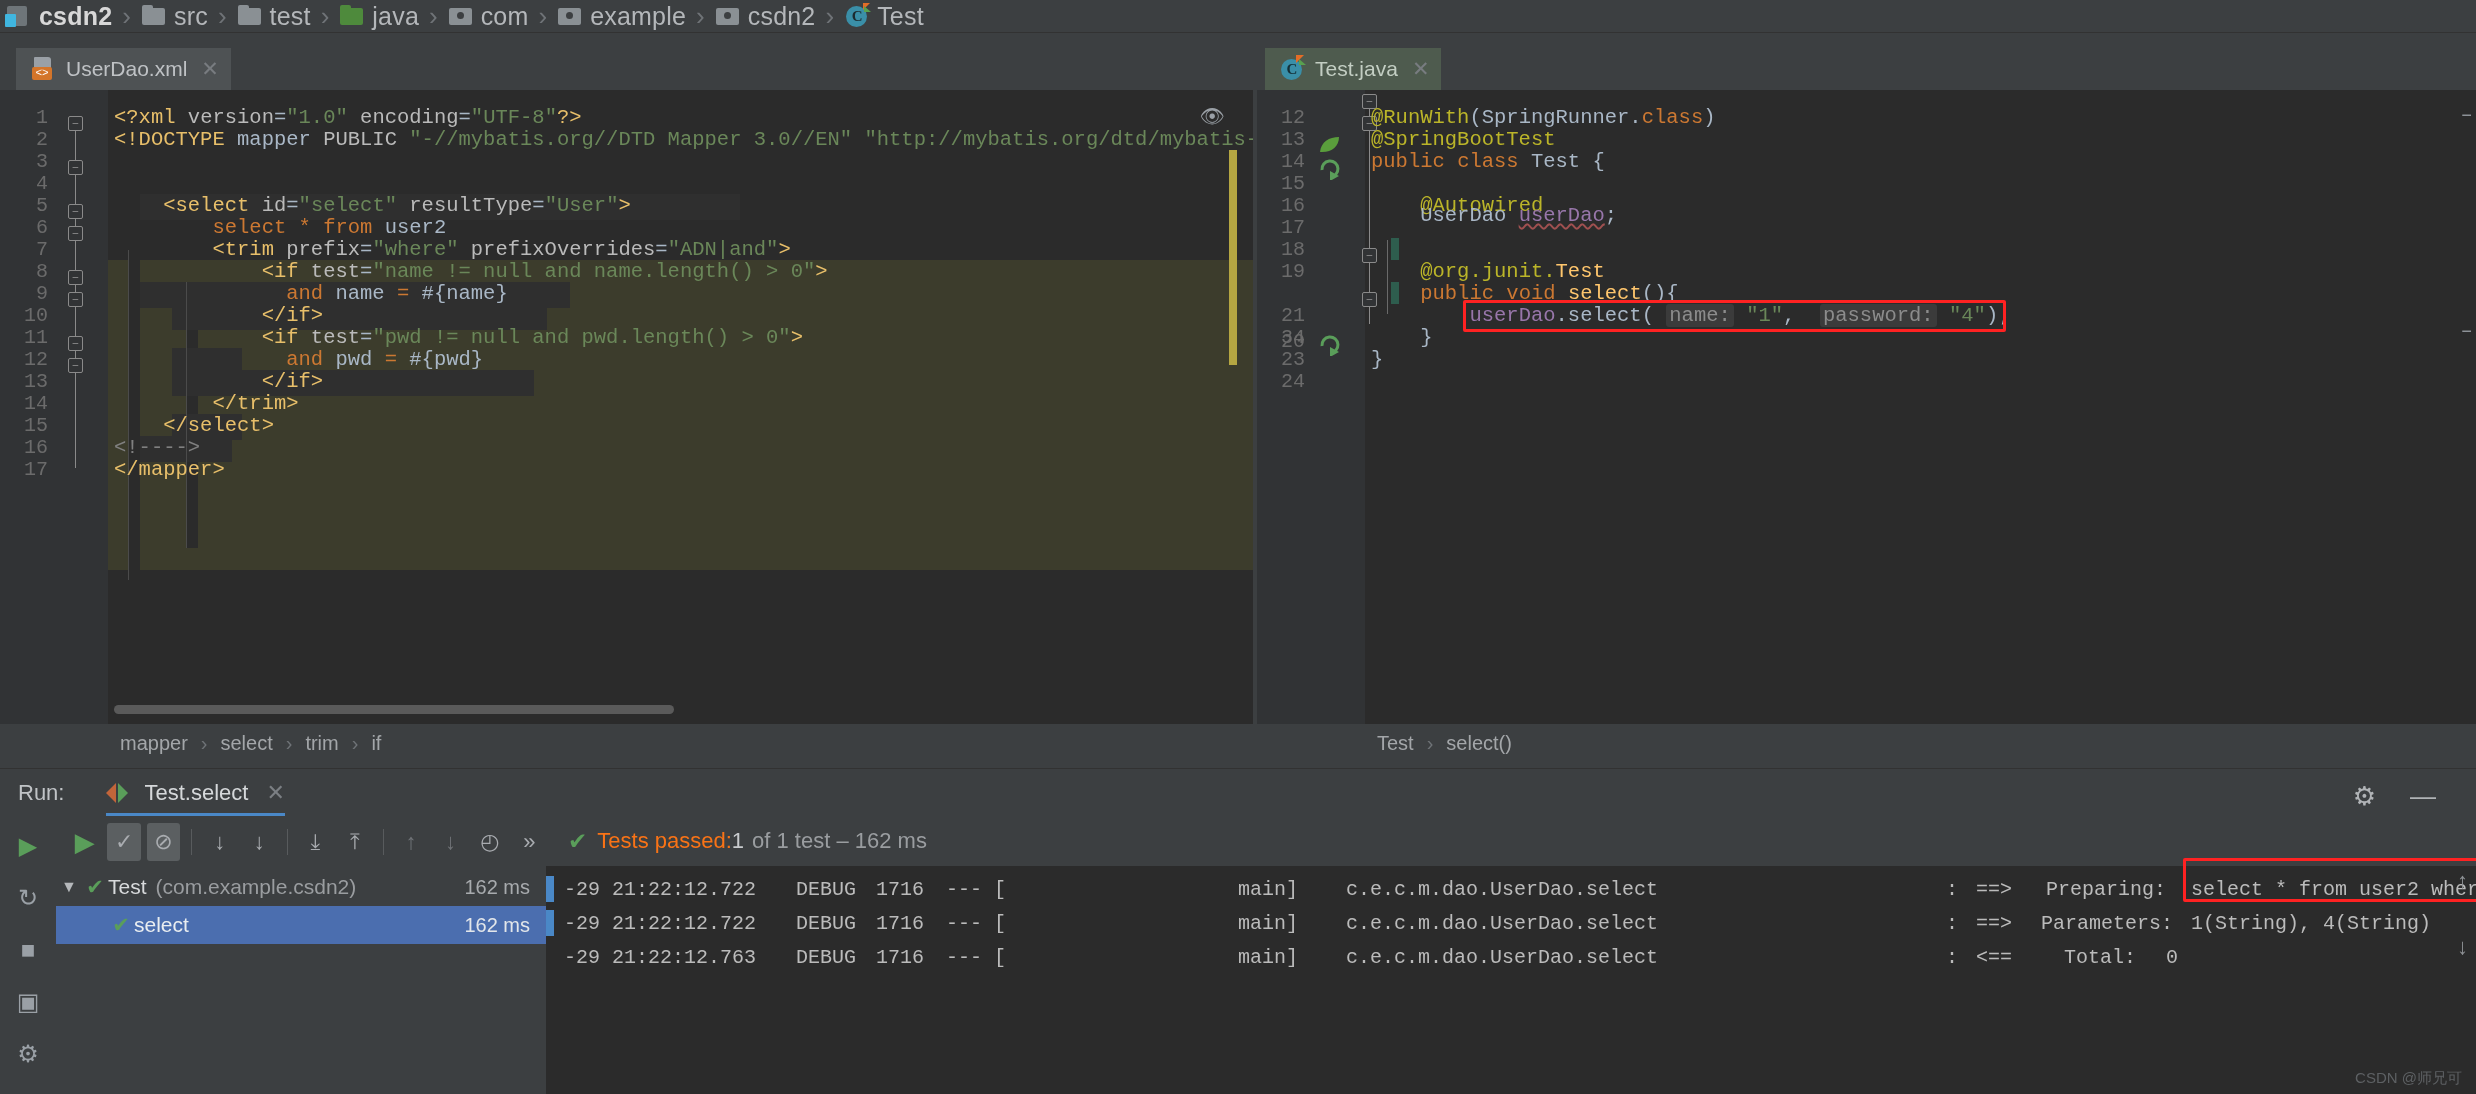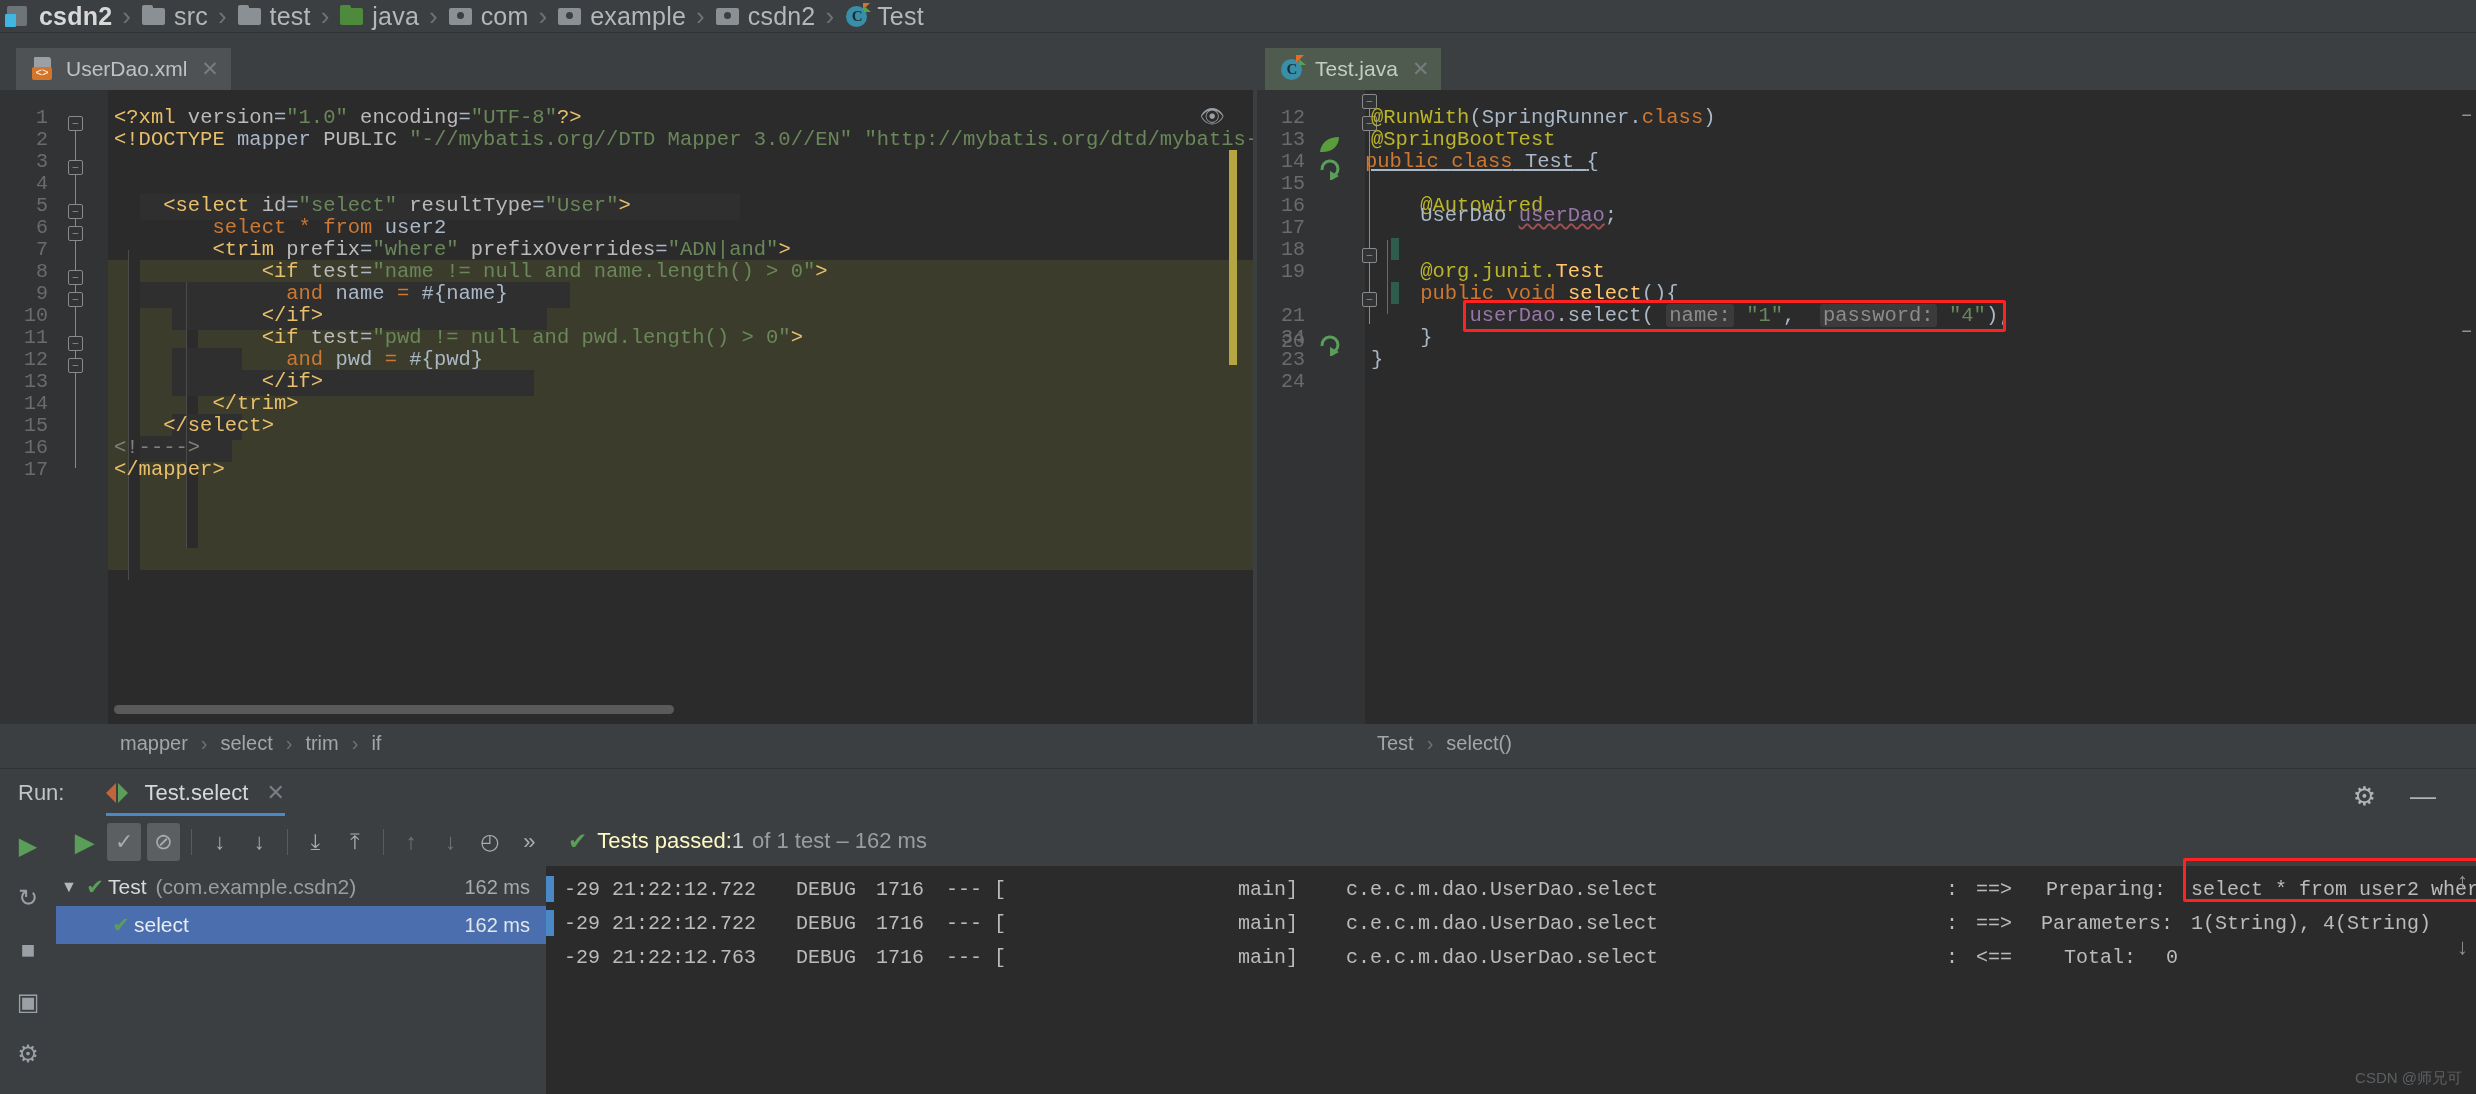--- a/index.html
+++ b/index.html
@@ -190,21 +190,21 @@
   .trow .ttime { margin-left:auto; margin-right:16px; color:#a8abae; font-size:20px; }
   .trow.sel .ttime { color:#e2e6ea; }
   .trow.sel .tlabel { color:#e9edf0; }
 
   .consolearea { position:absolute; left:546px; top:816px; width:1930px; height:278px; background:#2b2b2b; }
   .statusbanner {
     position:absolute; left:546px; top:816px; width:1930px; height:50px; background:#3c3f41;
     display:flex; align-items:center; padding-left:22px;
   }
   .statusbanner .tick { color:#5a9e5a; font-size:23px; margin-right:10px; }
-  .statusbanner .s1 { font-size:22px; color:#fef9c3; }
+  .statusbanner .s1 { font-size:22px; color:#f97316; }
   .statusbanner .s2 { font-size:22px; color:#c8cbce; margin-left:8px; }
   .statusbanner .s3 { font-size:22px; color:#9a9da0; margin-left:8px; }
 
   .consolelines { position:absolute; left:546px; top:866px; width:1930px; height:228px;
     background:#2b2b2b; font-family:"Liberation Mono", monospace; }
   .logline { position:absolute; white-space:pre; font-size:20px; color:#bbbbbb;
      font-family:"Liberation Mono", monospace; }
   .cmark { position:absolute; left:0; width:8px; background:#4a88c7; }
 
   .redbox { position:absolute; border:3px solid #ff2222; border-radius:2px; pointer-events:none; }
@@ -402,21 +402,21 @@
         <div class="lnum" style="left:0; width:48px; top:148px;">18</div>
         <div class="lnum" style="left:0; width:48px; top:170px;">19</div>
         <div class="lnum" style="left:0; width:48px; top:192px;margin-top:48px;">20</div>
         <div class="lnum" style="left:0; width:48px; top:214px;">21</div>
         <div class="lnum" style="left:0; width:48px; top:236px;">34</div>
         <div class="lnum" style="left:0; width:48px; top:258px;">23</div>
         <div class="lnum" style="left:0; width:48px; top:280px;">24</div>
 
         <div class="cl" style="left:114px; top:16px;"><span class="t-ann">@RunWith</span><span class="t-txt">(</span><span class="t-cls">SpringRunner</span><span class="t-txt">.</span><span class="t-kw">class</span><span class="t-txt">)</span></div>
         <div class="cl" style="left:114px; top:38px;"><span class="t-ann">@SpringBootTest</span></div>
-        <div class="cl" style="left:108px; top:60px;text-decoration:underline;"><span class="t-kw">public</span> <span class="t-kw">class</span> <span class="t-cls">Test</span> <span class="t-txt">{</span></div>
+        <div class="cl" style="left:114px; top:60px;"><span class="t-kw">public</span> <span class="t-kw">class</span> <span class="t-cls">Test</span> <span class="t-txt">{</span></div>
         <div class="cl" style="left:114px; top:104px;">    <span class="t-ann">@Autowired</span></div>
         <div class="cl" style="left:114px; top:114px;">    <span class="t-cls">UserDao</span> <span class="t-fld" style="text-decoration:underline; text-decoration-style:wavy; text-decoration-color:#a05050;">userDao</span><span class="t-txt">;</span></div>
         <div class="cl" style="left:114px; top:170px;">    <span class="t-ann">@org.junit.</span><span class="t-fn">Test</span></div>
         <div class="cl" style="left:114px; top:192px;">    <span class="t-kw">public</span> <span class="t-kw">void</span> <span class="t-fn">select</span><span class="t-txt">(){</span></div>
         <div class="cl" style="left:114px; top:214px;">        <span class="t-fld">userDao</span><span class="t-txt">.</span><span class="t-cls">select</span><span class="t-txt">(</span> <span class="t-hint">name:</span> <span class="t-str">"1"</span><span class="t-txt">,</span>  <span class="t-hint">password:</span> <span class="t-str">"4"</span><span class="t-txt">);</span></div>
         <div class="cl" style="left:114px; top:236px;">    <span class="t-txt">}</span></div>
         <div class="cl" style="left:114px; top:258px;"><span class="t-txt">}</span></div>
       </div>
 
       <div class="redbox" style="left:206px; top:210px; width:543px; height:32px;"></div>

